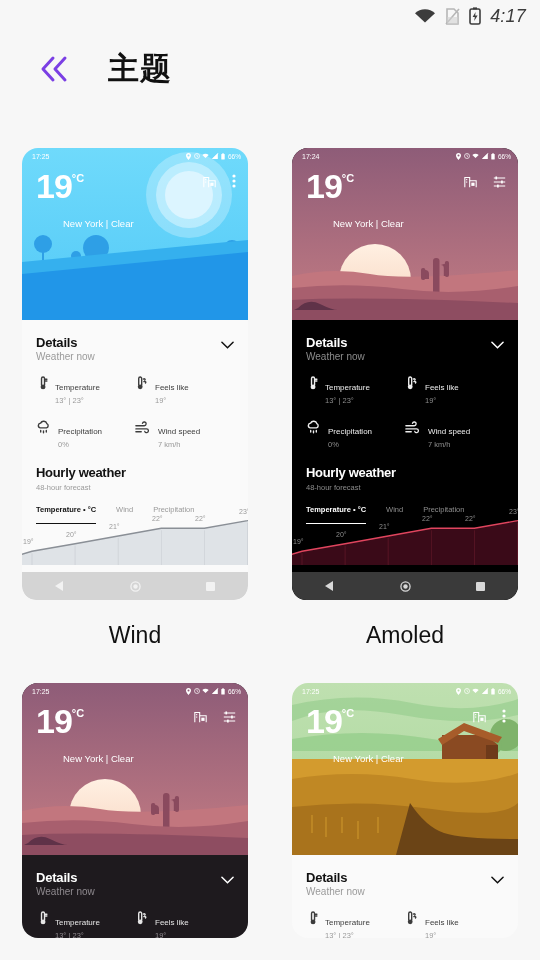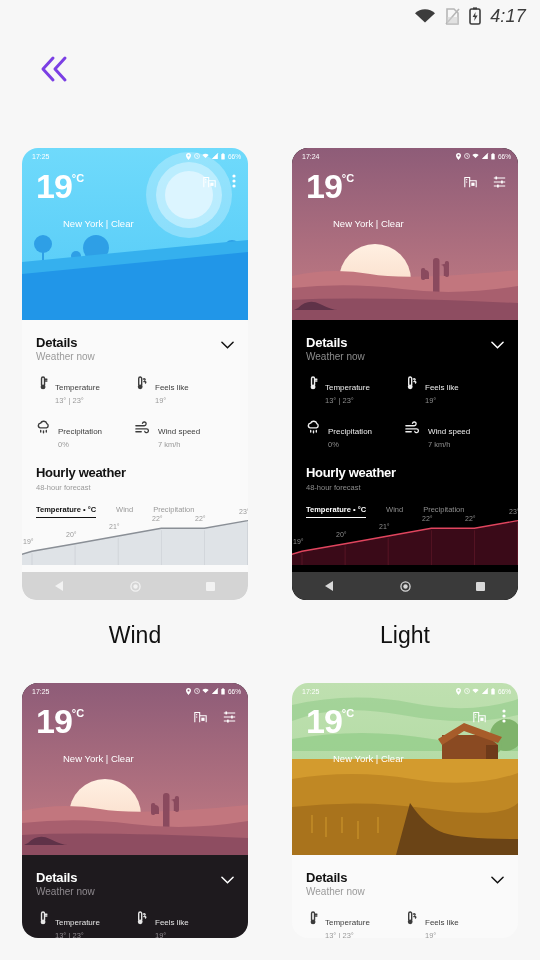--- a/index.html
+++ b/index.html
@@ -64,21 +64,21 @@
   .dh h3 { font-size: 13px; font-weight: 700; letter-spacing: -.2px; }
   .dh .sub { font-size: 10px; margin-top: 1px; }
   .rows { margin-top: 14px; display: grid; grid-template-columns: 1fr 1fr; row-gap: 15px; }
   .item { display: flex; gap: 7px; align-items: flex-start; }
   .item .tx .k { font-size: 8px; line-height: 1.25; }
   .item .tx .v { font-size: 7.5px; margin-top: 2px; }
   .hw { margin-top: 16px; }
   .hw h3 { font-size: 13px; font-weight: 700; letter-spacing: -.3px; }
   .hw .sub { font-size: 7.5px; margin-top: 3px; }
   .tabs { margin-top: 13px; display: flex; gap: 20px; font-size: 7.5px; }
-  .tabs .tab.on { font-weight: 700; border-bottom: 1.3px solid currentColor; padding-bottom: 3px; }
+  .tabs .tab.on { font-weight: 700; border-bottom: 1.3px solid currentColor; padding-bottom: 9px; }
   .chart { position: absolute; left: 0; right: 0; bottom: 35px; height: 68px; }
   .chart svg { display: block; width: 100%; height: 100%; }
   .chart .lbl { position: absolute; font-size: 7px; }
 
   
   .nav {
     position: absolute; left: 0; right: 0; bottom: 0; height: 28px;
     display: flex; align-items: center; justify-content: space-around;
     border-radius: 0 0 14px 14px;
   }
@@ -111,20 +111,21 @@
 </div>
 
 <div class="header">
   <div class="back">
     <span>
       <svg class="ico" width="34" height="30" viewBox="0 0 34 30">
         <path d="M16 4 6 15l10 11M28 4 18 15l10 11" fill="none" stroke="#7B3FE4" stroke-width="3" stroke-linecap="round" stroke-linejoin="round"></path>
       </svg>
     </span>
   </div>
+  <div class="title">主题</div>
 </div>
 
 <div class="grid" id="grid">
     <div class="cell">
     <div class="phone " style="background:#FAFAFA">
     <div class="scene">
       <svg viewBox="0 0 226 172" preserveAspectRatio="none" style="position:absolute;inset:0;width:100%;height:100%">
       <defs>
               <linearGradient id="sk1" x1="0" y1="0" x2="0" y2="1">
         <stop offset="0" stop-color="#6FDAFB"></stop>
@@ -476,21 +477,21 @@
               <circle cx="6" cy="6" r="2.4" fill="#D8D8D8"></circle>
             </svg>
           </span>
     <span class="b">
             <svg width="9" height="9" viewBox="0 0 9 9">
               <rect width="9" height="9" rx="1" fill="#D8D8D8"></rect>
             </svg>
           </span>
   </div>
   </div>
-    <div class="label">Light</div>
+    <div class="label">Amoled</div>
   </div>
     <div class="cell">
     <div class="phone clip" style="background:#1E1A1E">
     <div class="scene">
       <svg viewBox="0 0 226 172" preserveAspectRatio="none" style="position:absolute;inset:0;width:100%;height:100%">
       <defs>
               <linearGradient id="sk2_Dark" x1="0" y1="0" x2="0" y2="1">
         <stop offset="0" stop-color="#8E5C78"></stop>
                 <stop offset="1" stop-color="#C47C83"></stop>
               </linearGradient>

